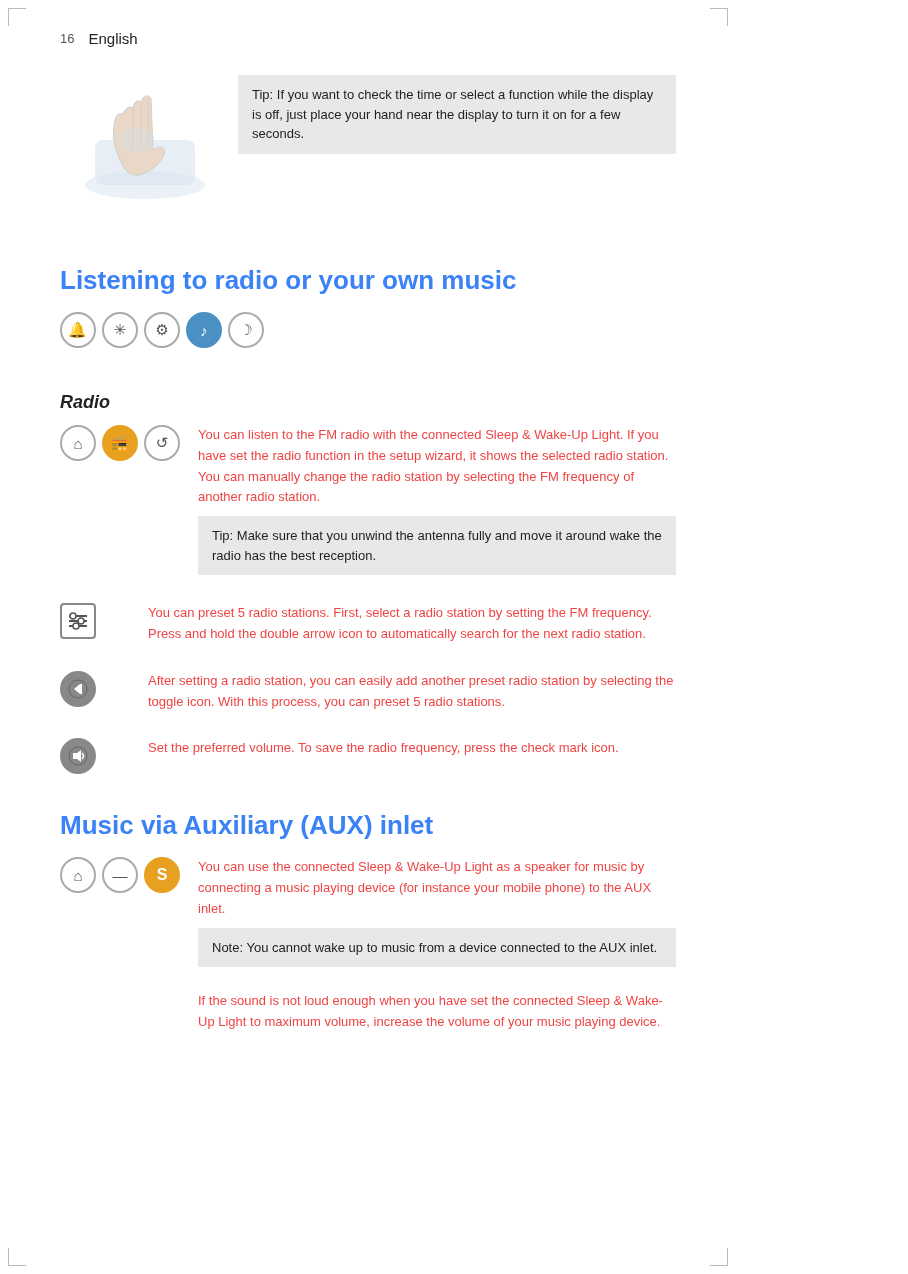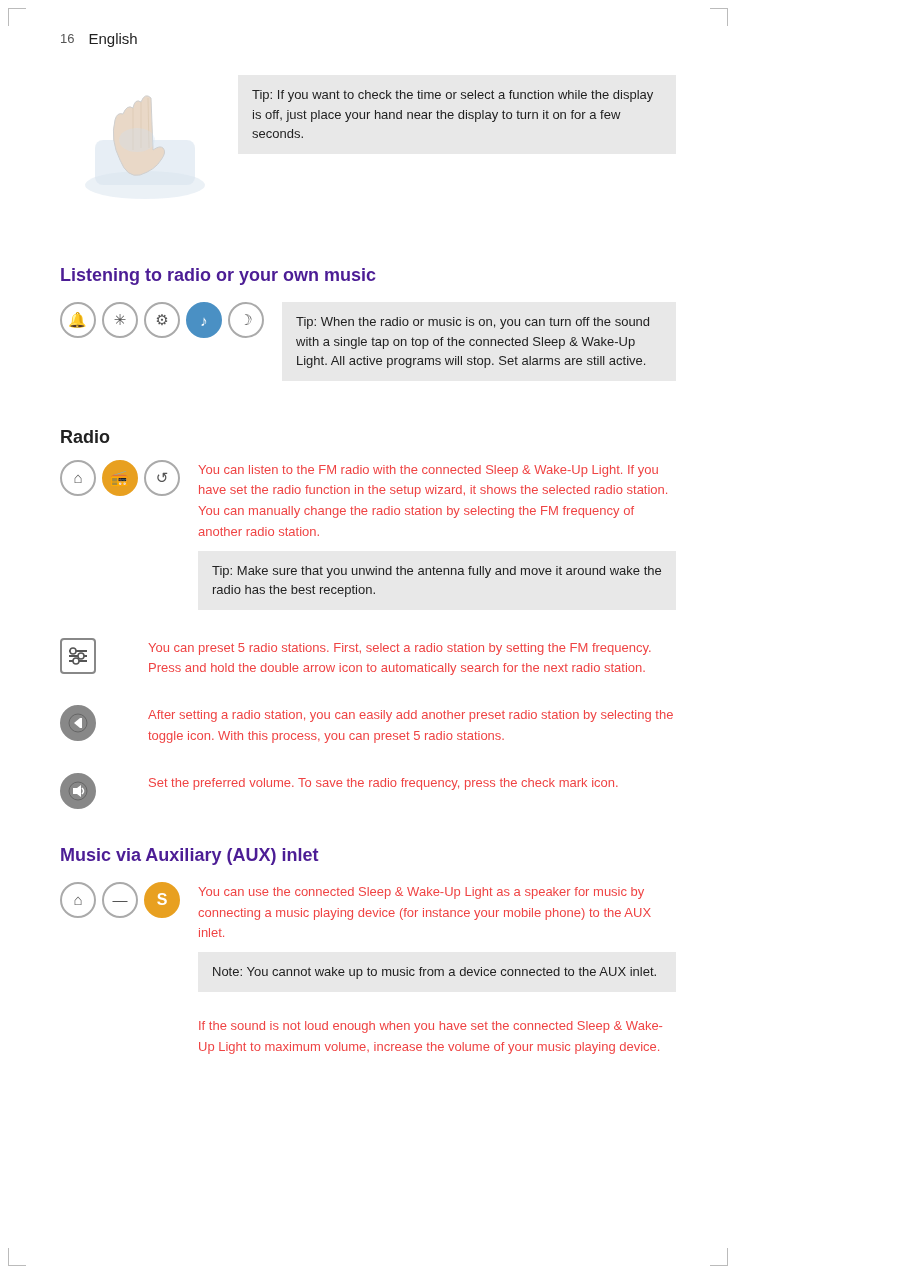--- a/index.html
+++ b/index.html
@@ -70,32 +70,33 @@
     .hand-image-area {
       flex: 0 0 170px;
       height: 160px;
       display: flex;
       align-items: center;
       justify-content: center;
     }
 
     
     .section-heading {
-      font-size: 18px;
+      font-size: 26px;
       font-weight: bold;
       margin-bottom: 16px;
       margin-top: 10px;
-      color: #4c1d95;
+      color: #3b82f6;
     }
     .sub-heading {
       font-size: 18px;
       font-weight: bold;
       margin-bottom: 12px;
       margin-top: 8px;
       color: #222;
+      font-style: italic;
     }
 
     
     .icons-row {
       display: flex;
       align-items: center;
       gap: 6px;
       margin-bottom: 8px;
     }
 
@@ -224,25 +225,20 @@
 
           <div class="icon-circle">🔔</div>
 
           <div class="icon-circle">✳</div>
 
           <div class="icon-circle">⚙</div>
 
           <div class="icon-circle blue-fill">♪</div>
 
           <div class="icon-circle">☽</div>
-        </div>
-      </div>
-      <div class="text-col">
-        <div class="tip-box">
-          <span>Tip: When the radio or music is on, you can turn off the sound with a single tap on top of the connected Sleep &amp; Wake-Up Light. All active programs will stop. Set alarms are still active.</span>
         </div>
       </div>
     </div>
   </div>
 
   <div class="section-gap">
     <h2 class="sub-heading">Radio</h2>
 
     <div class="content-row">
       <div class="icons-col">

